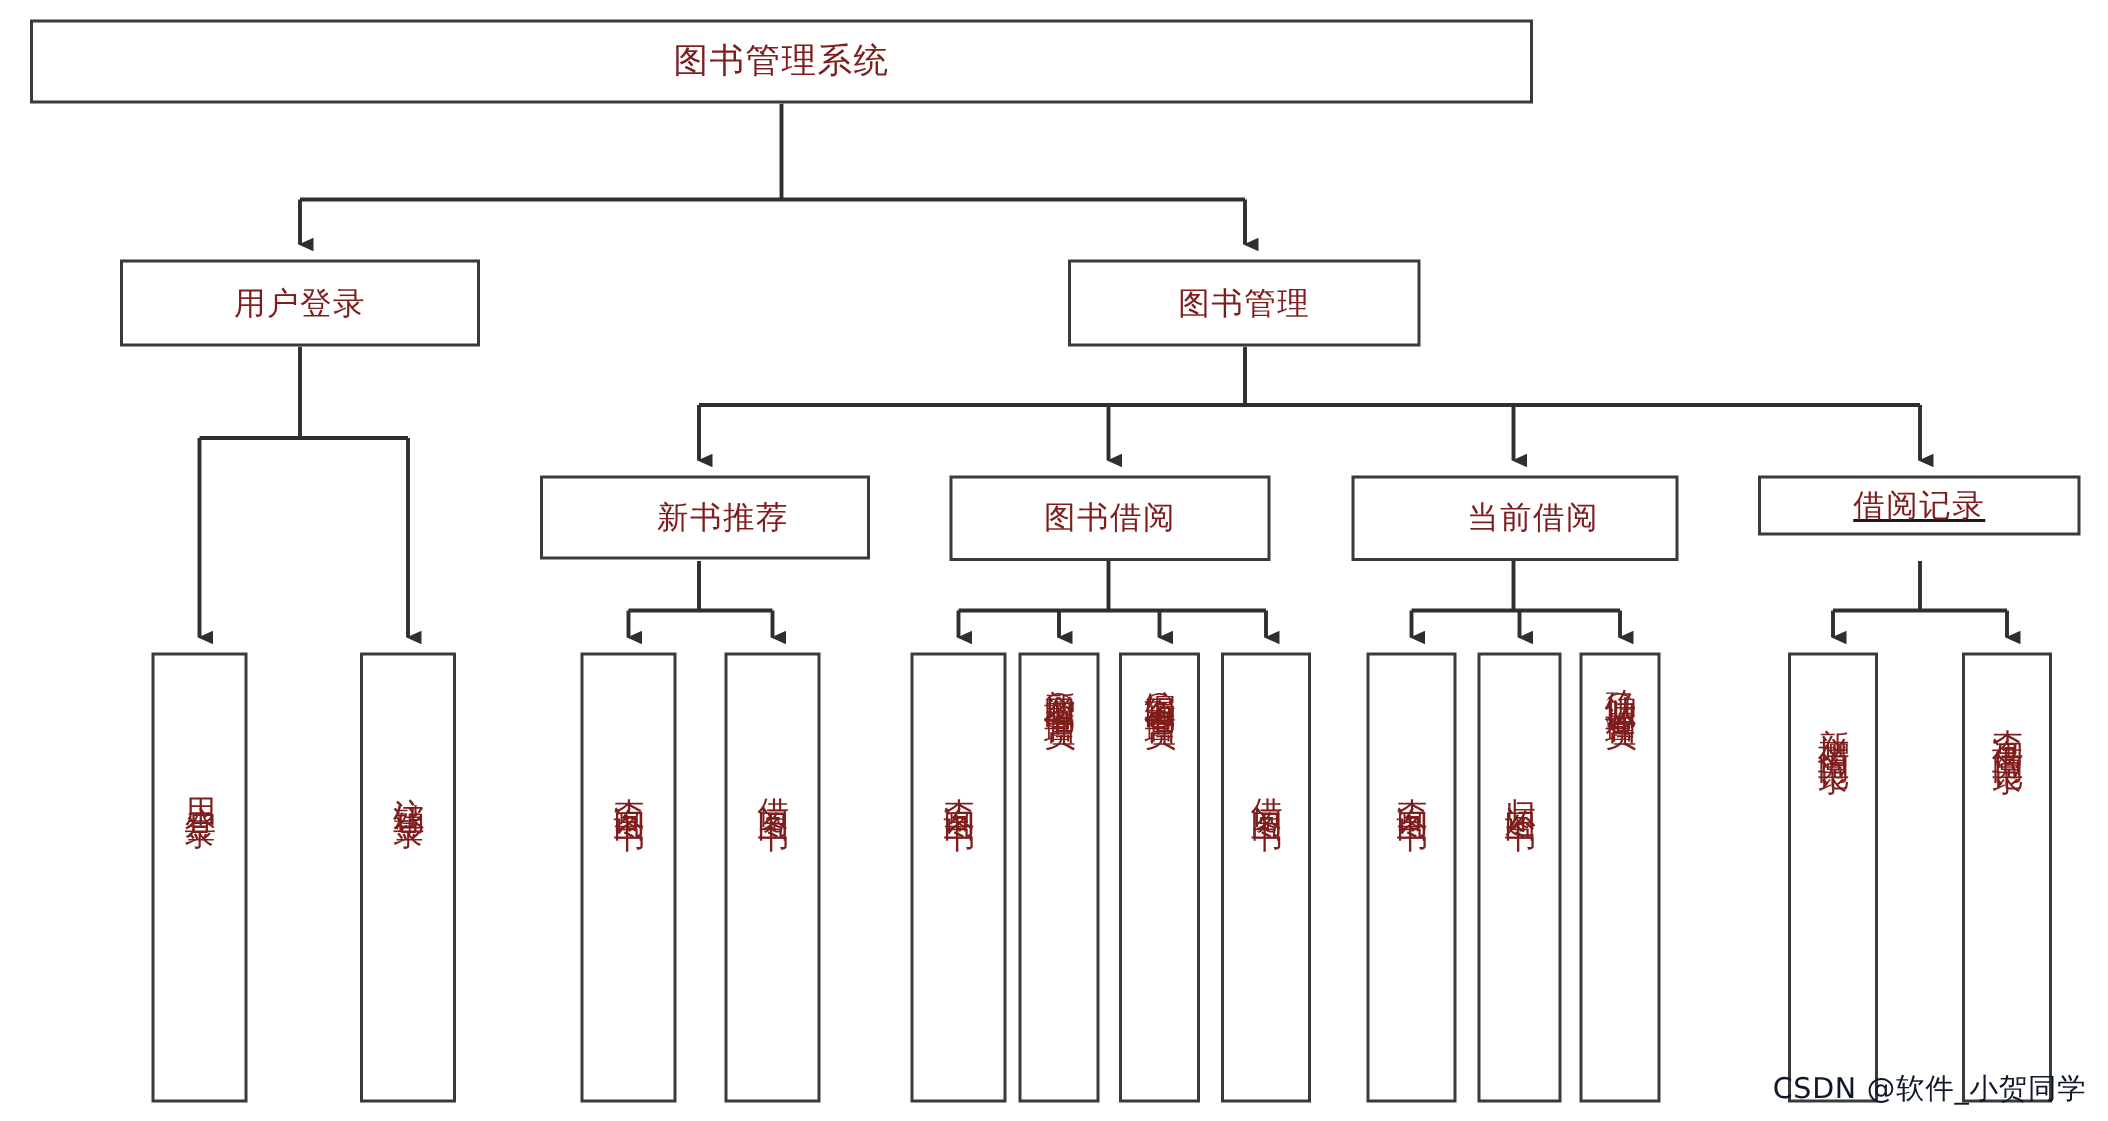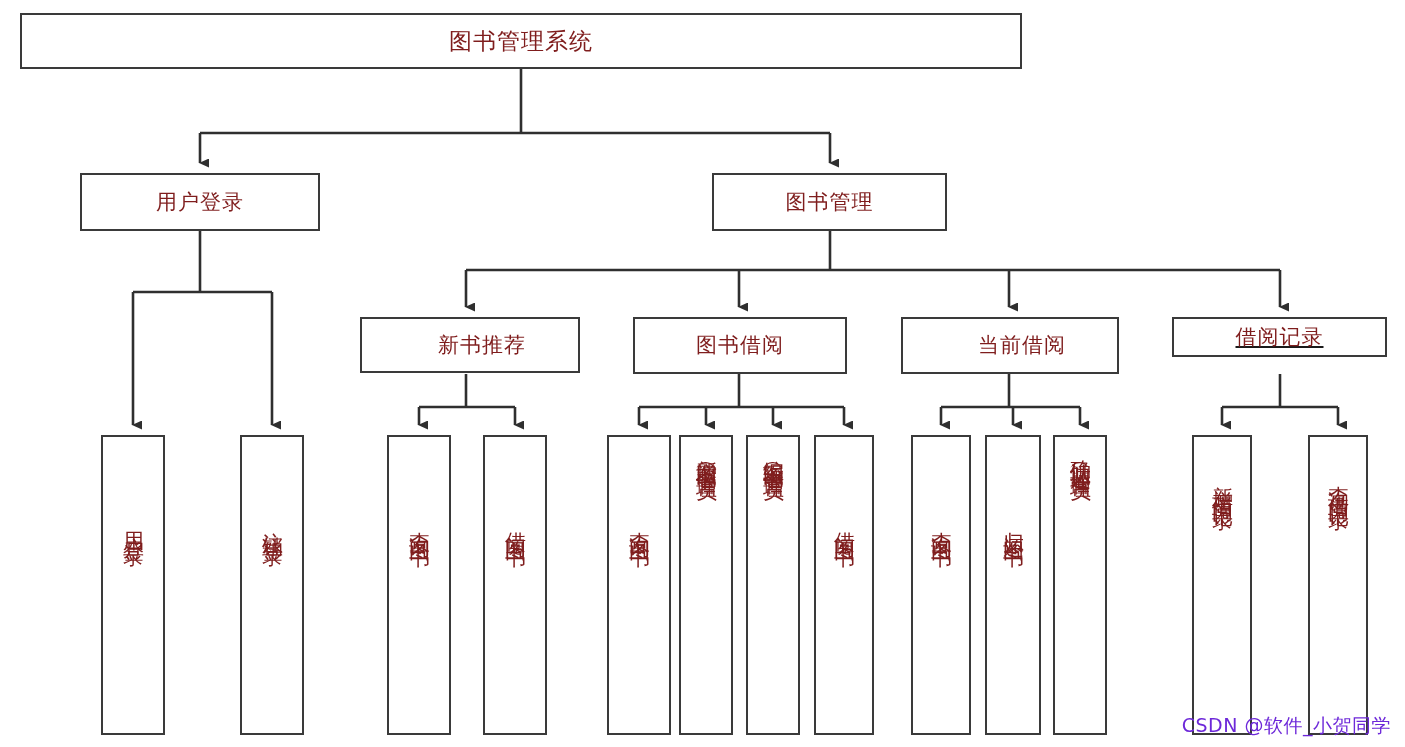--- a/index.html
+++ b/index.html
@@ -59,21 +59,21 @@
     white-space: nowrap;
   }
   .node.leaf.tall .node-label {
     letter-spacing: 3px;
   }
   #watermark {
     position: absolute;
     right: 14px;
     bottom: 8px;
     font-size: 19px;
-    color: #6d28d9;
+    color: #0f172a;
     letter-spacing: 0.5px;
     white-space: nowrap;
     font-family: "DejaVu Sans", "Liberation Sans", sans-serif;
   }
 </style>
 </head>
 <body>
 
 <div id="canvas">
 

